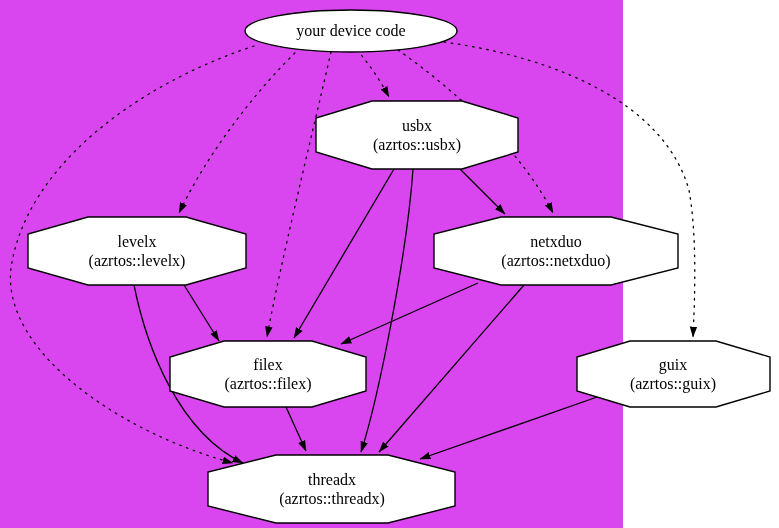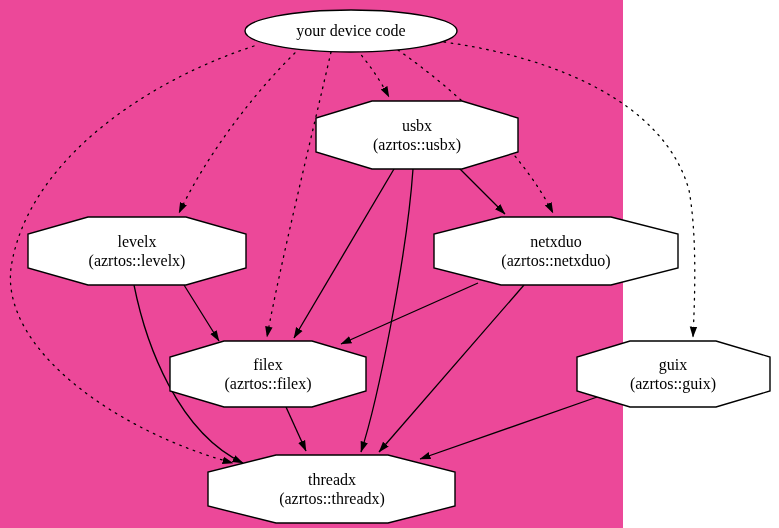--- a/index.html
+++ b/index.html
@@ -8,21 +8,21 @@
     background: #ffffff;
     width: 779px;
     height: 528px;
     overflow: hidden;
     font-family: "Liberation Serif", "DejaVu Serif", serif;
   }
   .canvas {
     position: relative;
     width: 623px;
     height: 528px;
-    background: #ec4899;
+    background: #d946ef;
   }
   svg { display: block; }
   .edge {
     fill: none;
     stroke: #000000;
     stroke-width: 1.3;
   }
   .edge.dotted {
     stroke-dasharray: 1.6 5.6;
     stroke-linecap: round;

